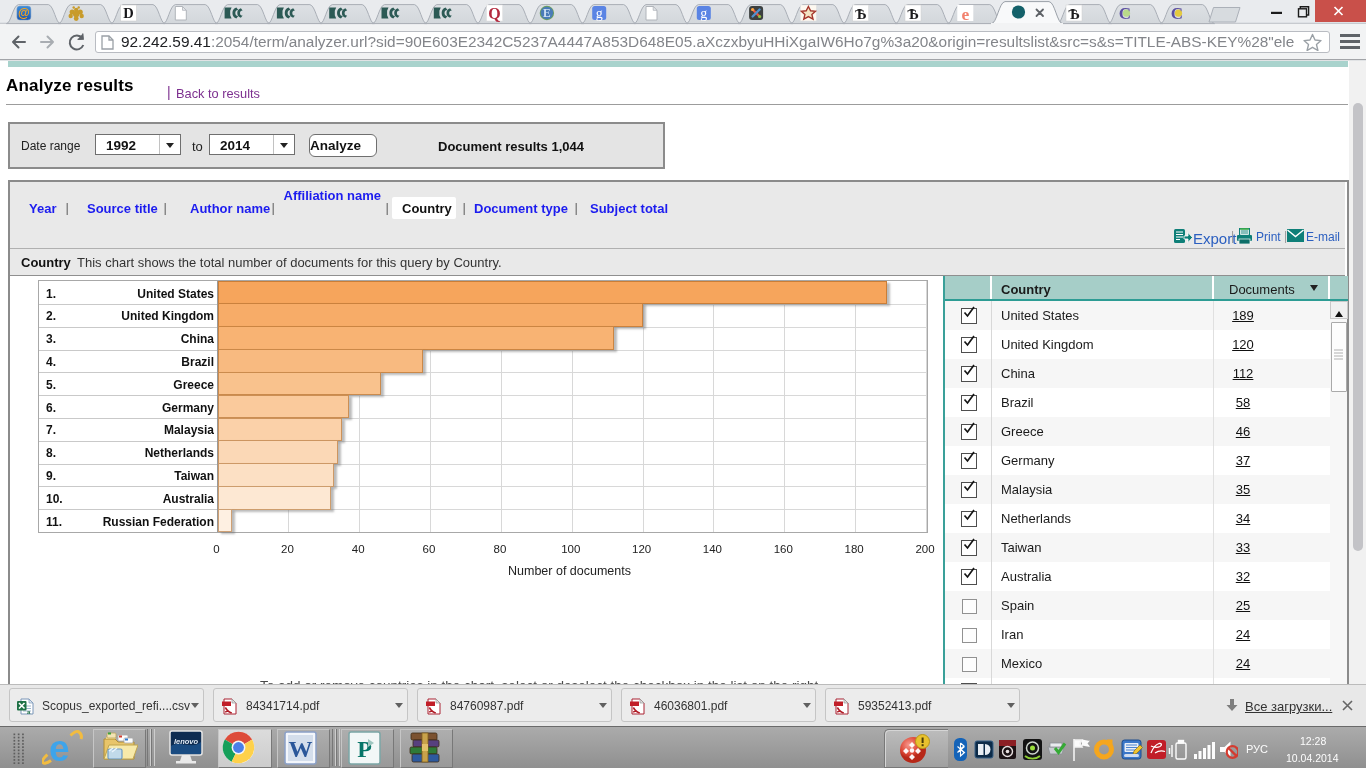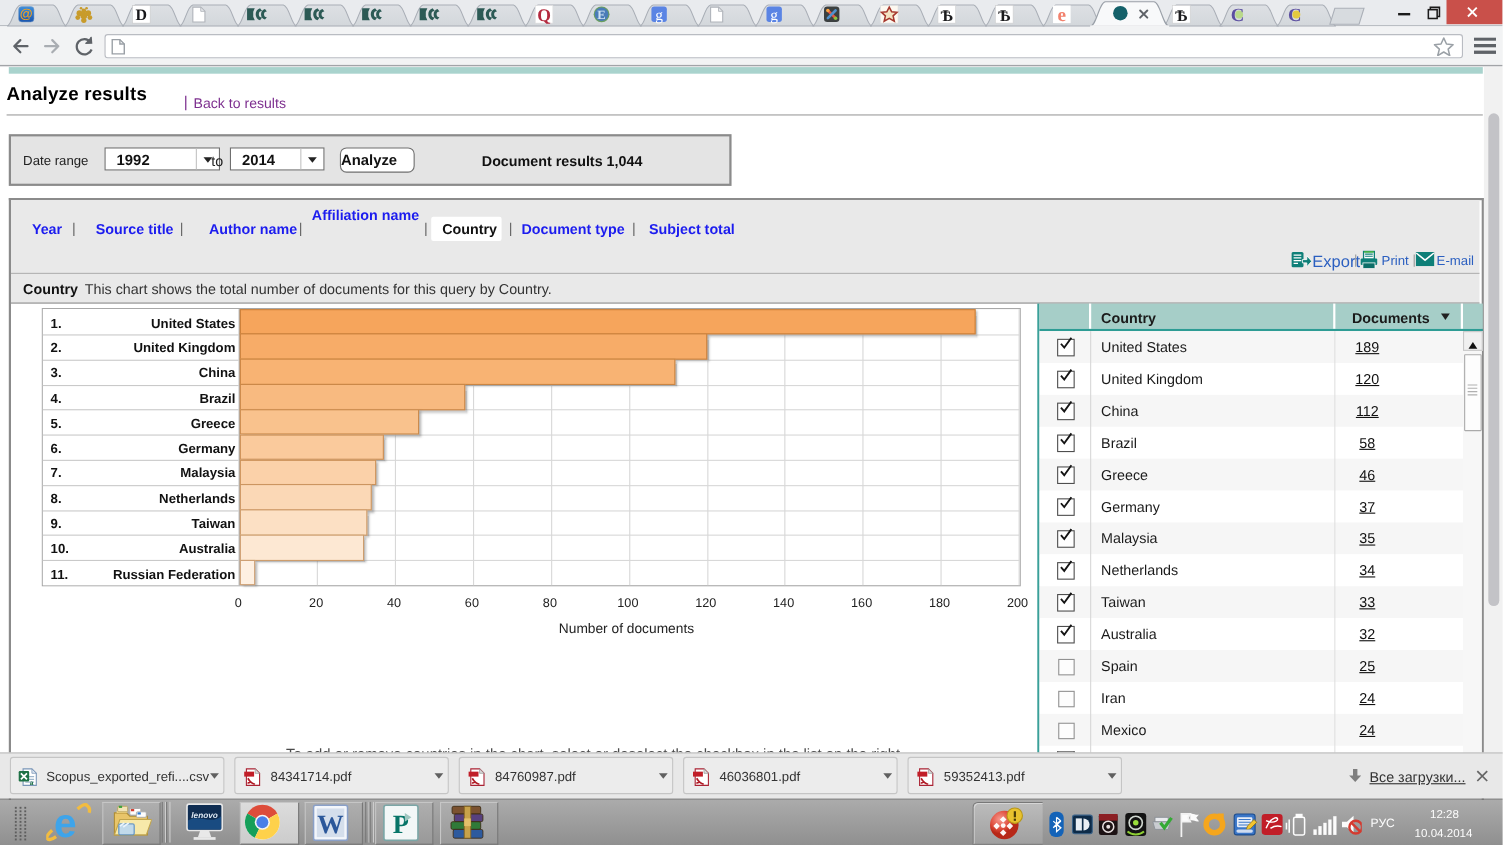--- a/index.html
+++ b/index.html
@@ -188,39 +188,40 @@
         <path d="M 82.3,38.2 A 7,7 0 1 0 83.3,45"></path>
         <path d="M 82.8,33.5 L 83.3,39.2 L 77.6,39.4" fill="#5f6368" stroke-width="1.2"></path>
       </g>
     </svg>
   </div>
 <div id="omni">
     <svg class="abs" style="left:5px;top:3px" width="13" height="15" viewBox="0 0 13 15">
       <path d="M 1,1 h 7 l 4,4 v 9 h -11 Z" fill="#fff" stroke="#9aa0a6" stroke-width="1.3"></path>
       <path d="M 8,1 v 4 h 4" fill="none" stroke="#9aa0a6" stroke-width="1.3"></path>
     </svg>
+    <div id="url"><span style="color:#202124">92.242.59.41</span>:2054/term/analyzer.url?sid=90E603E2342C5237A4447A853D648E05.aXczxbyuHHiXgaIW6Ho7g%3a20&amp;origin=resultslist&amp;src=s&amp;s=TITLE-ABS-KEY%28"ele</div>
     <svg class="abs" style="left:1207px;top:1px" width="19" height="18" viewBox="0 0 19 18">
       <path d="M 9.5,1.5 L 12,7 L 18,7.6 L 13.5,11.6 L 14.9,17.5 L 9.5,14.3 L 4.1,17.5 L 5.5,11.6 L 1,7.6 L 7,7 Z" fill="none" stroke="#9aa0a6" stroke-width="1.4" stroke-linejoin="round"></path>
     </svg>
   </div>
 <svg class="abs" style="left:1340px;top:34px" width="20" height="16">
     <g fill="#5f6368">
       <rect x="0" y="0" width="20" height="3"></rect>
       <rect x="0" y="6" width="20" height="3"></rect>
       <rect x="0" y="12" width="20" height="3"></rect>
     </g>
   </svg>
 <div class="abs" style="left:8px;top:61px;width:1340px;height:6px;background:#a9d3cd"></div>
 <div class="abs" style="left:6px;top:76px;font-size:17px;font-weight:bold;color:#000;letter-spacing:0.2px">Analyze results</div>
 <div class="abs" style="left:167px;top:84px;font-size:14px;color:#7d2f8f">|</div>
 <div class="abs" style="left:176px;top:86px;font-size:12.8px;color:#7d2f8f">Back to results</div>
 <div class="abs" style="left:6px;top:104px;width:1342px;height:1px;background:#9c9c9c"></div>
 <div id="datebox"></div>
 <div class="abs" style="left:21px;top:139px;font-size:12px;color:#222">Date range</div>
-<div class="sel" style="left:95px;top:134px;width:105px">
+<div class="sel" style="left:95px;top:134px;width:86px">
     <span style="position:absolute;left:10px;top:3px">1992</span>
     <span class="arr"></span>
   </div>
 <div class="abs" style="left:192px;top:139px;font-size:13px;color:#222">to</div>
 <div class="sel" style="left:209px;top:134px;width:86px">
     <span style="position:absolute;left:10px;top:3px">2014</span>
     <span class="arr"></span>
   </div>
 <div class="abs" style="left:309px;top:134px;width:66px;height:21px;background:#fff;border:1.5px solid #6f6f6f;border-radius:6px;text-align:left;font-size:13.5px;font-weight:bold;color:#111;line-height:21px">Analyze</div>
 <div class="abs" style="left:438px;top:139px;font-size:13px;font-weight:bold;color:#111">Document results 1,044</div>
@@ -349,21 +350,21 @@
 <div class="axis" style="left:925.0px;top:543px">200</div>
 <div class="abs" style="left:508px;top:564px;font-size:12.5px;color:#222">Number of documents</div>
 <div class="abs" style="left:260px;top:677.5px;width:760px;font-size:13.5px;color:#4a4a4a">To add or remove countries in the chart, select or deselect the checkbox in the list on the right.</div>
 <div class="abs" style="left:943px;top:276px;width:2px;height:410px;background:#3aa099"></div>
 <div class="abs" style="left:945px;top:276px;width:403px;height:23px;background:#a6cec8"></div>
 <div class="abs" style="left:990px;top:276px;width:2px;height:23px;background:#fff"></div>
 <div class="abs" style="left:1212px;top:276px;width:2px;height:23px;background:#fff"></div>
 <div class="abs" style="left:1328px;top:276px;width:2px;height:23px;background:#fff"></div>
 <div class="abs" style="left:945px;top:299px;width:403px;height:2px;background:#2d9c94"></div>
 <div class="abs" style="left:1001px;top:282px;font-size:13px;font-weight:bold;color:#1a1a1a">Country</div>
-<div class="abs" style="left:1229px;top:282px;font-size:13px;font-weight:bold;color:#1a1a1a">Documents</div>
+<div class="abs" style="left:1229px;top:282px;font-size:13px;font-weight:normal;color:#1a1a1a">Documents</div>
 <div class="abs" style="left:1310px;top:285px;width:0;height:0;border:4.5px solid transparent;border-top:6px solid #222"></div>
 <div class="trow" style="top:301px;background:#f6f6f6">
     <div class="cbx"></div>
     <svg class="abs" style="left:16px;top:4px" width="16" height="16">
       <path d="M 3.5,7.5 L 6.5,11 L 13,2" fill="none" stroke="#151515" stroke-width="1.7"></path>
     </svg>
     <div class="cname">United States</div>
     <div class="cnum">189</div>
   </div>
 <div class="trow" style="top:330px;background:#ffffff">

